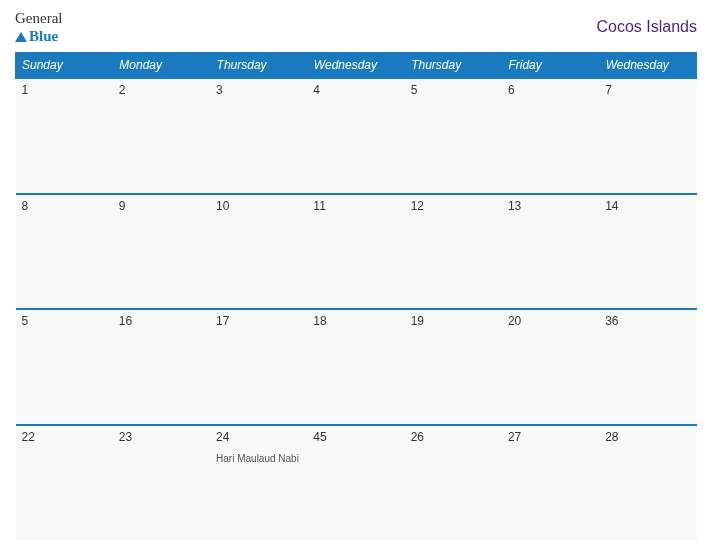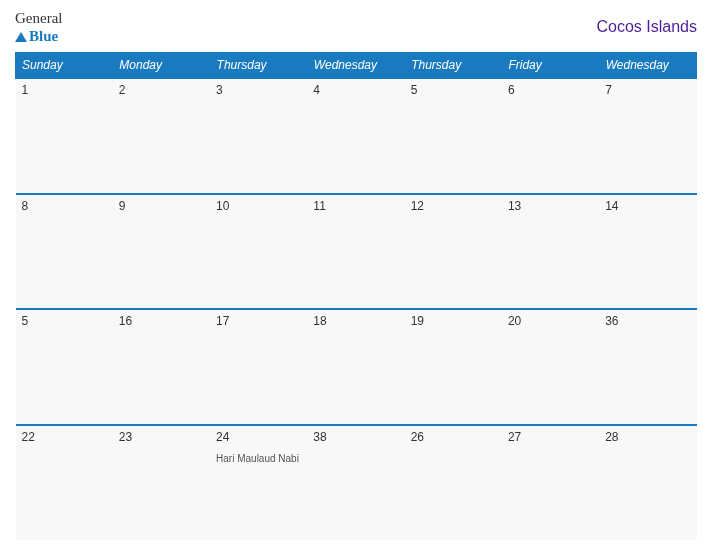--- a/index.html
+++ b/index.html
@@ -199,21 +199,21 @@
           <span class="day-number">22</span>
         </td>
         <td>
           <span class="day-number">23</span>
         </td>
         <td>
           <span class="day-number">24</span>
           <span class="event-label">Hari Maulaud Nabi</span>
         </td>
         <td>
-          <span class="day-number">38</span>
+          <span class="day-number">45</span>
         </td>
         <td>
           <span class="day-number">26</span>
         </td>
         <td>
           <span class="day-number">27</span>
         </td>
         <td>
           <span class="day-number">28</span>
         </td>

